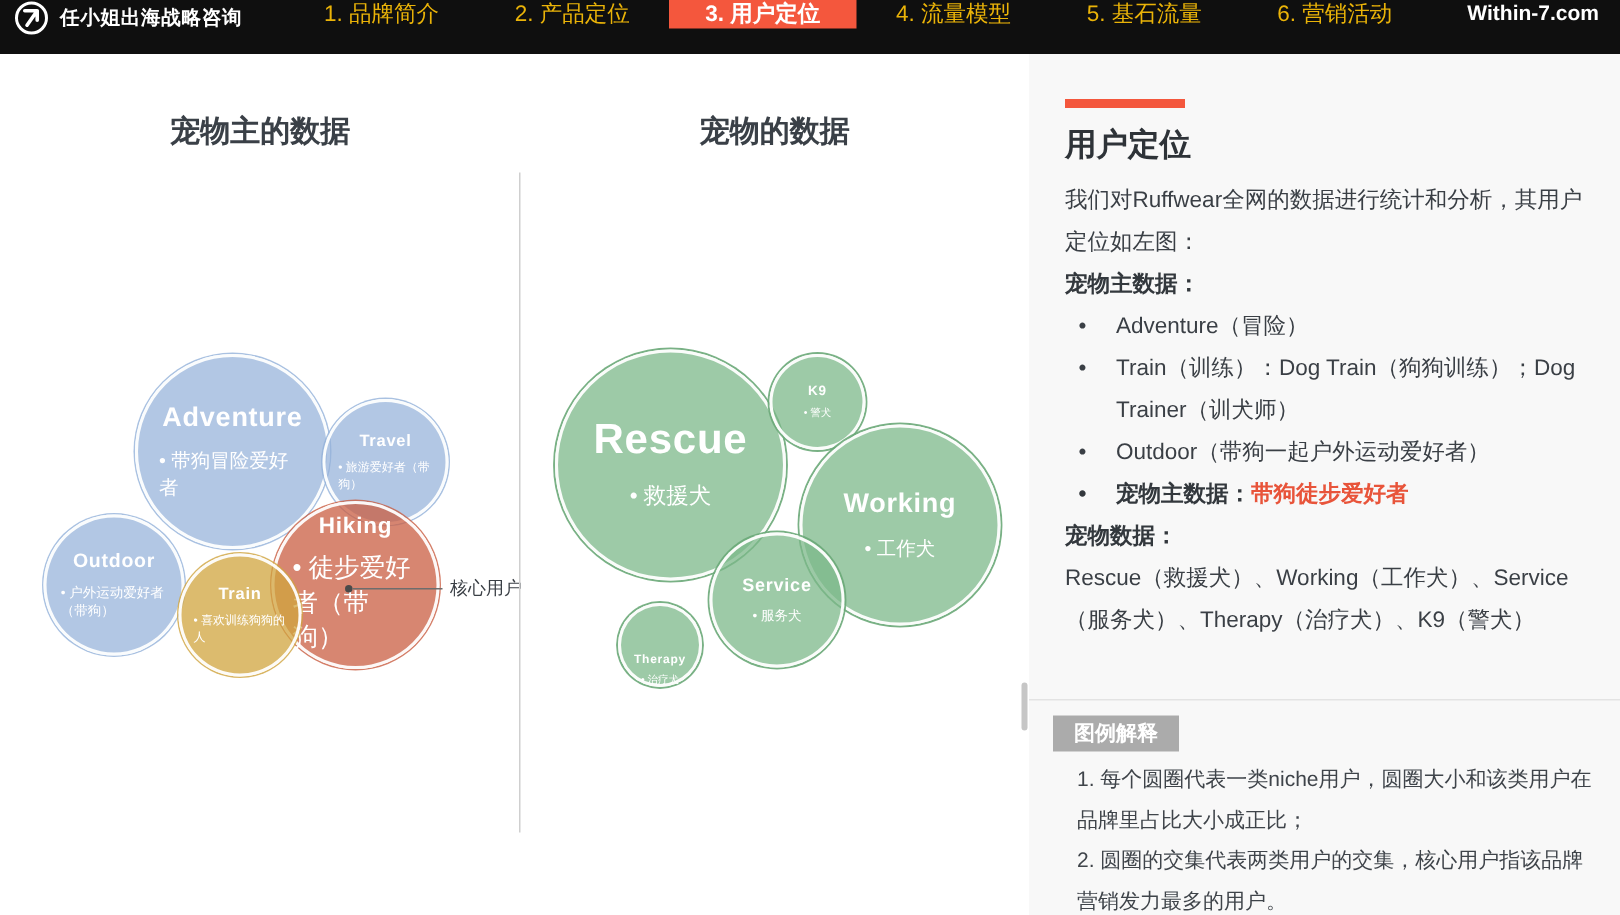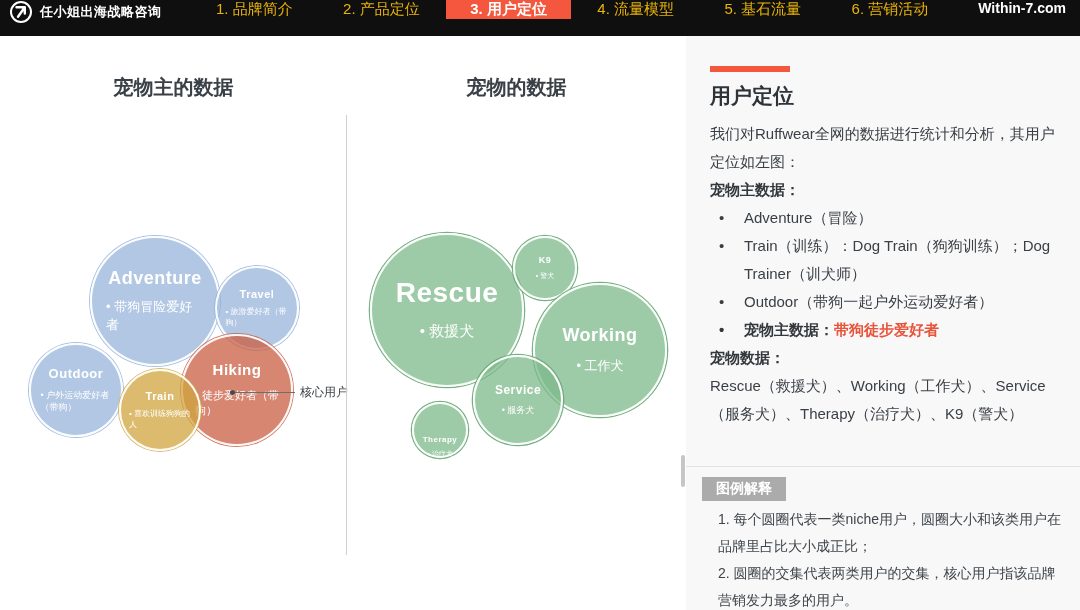--- a/index.html
+++ b/index.html
@@ -123,21 +123,21 @@
       <div class="bubble blue" style="left: 215px; top: 230px; height: 84px; width: 84px; gap: 7px;">
         <div class="b-title" style="font-size: 11px;">Travel</div>
         <div class="b-label" style="font-size: 8px; max-width: 63px;">•  旅游爱好者（带狗）</div>
       </div>
       <div class="bubble blue" style="left: 29px; top: 307px; height: 94px; width: 94px; gap: 8px;">
         <div class="b-title" style="font-size: 13px;">Outdoor</div>
         <div class="b-label" style="font-size: 9px; max-width: 71px;">•  户外运动爱好者（带狗）</div>
       </div>
       <div class="bubble coral" style="left: 181px; top: 298px; height: 112px; width: 112px; gap: 9px;">
         <div class="b-title" style="font-size: 15px;">Hiking</div>
-        <div class="b-label" style="font-size: 11px; max-width: 84px;">•  徒步爱好者（带狗）</div>
+        <div class="b-label" style="font-size: 17px; max-width: 84px;">•  徒步爱好者（带狗）</div>
       </div>
       <div class="bubble gold" style="left: 119px; top: 333px; height: 82px; width: 82px; gap: 7px;">
         <div class="b-title" style="font-size: 11px;">Train</div>
         <div class="b-label" style="font-size: 8px; max-width: 62px;">•  喜欢训练狗狗的人</div>
       </div>
     </div>
   <div class="annotation">
     <span class="anno-dot"></span>
     <span class="anno-line"></span>
     <span class="anno-text">核心用户</span>

